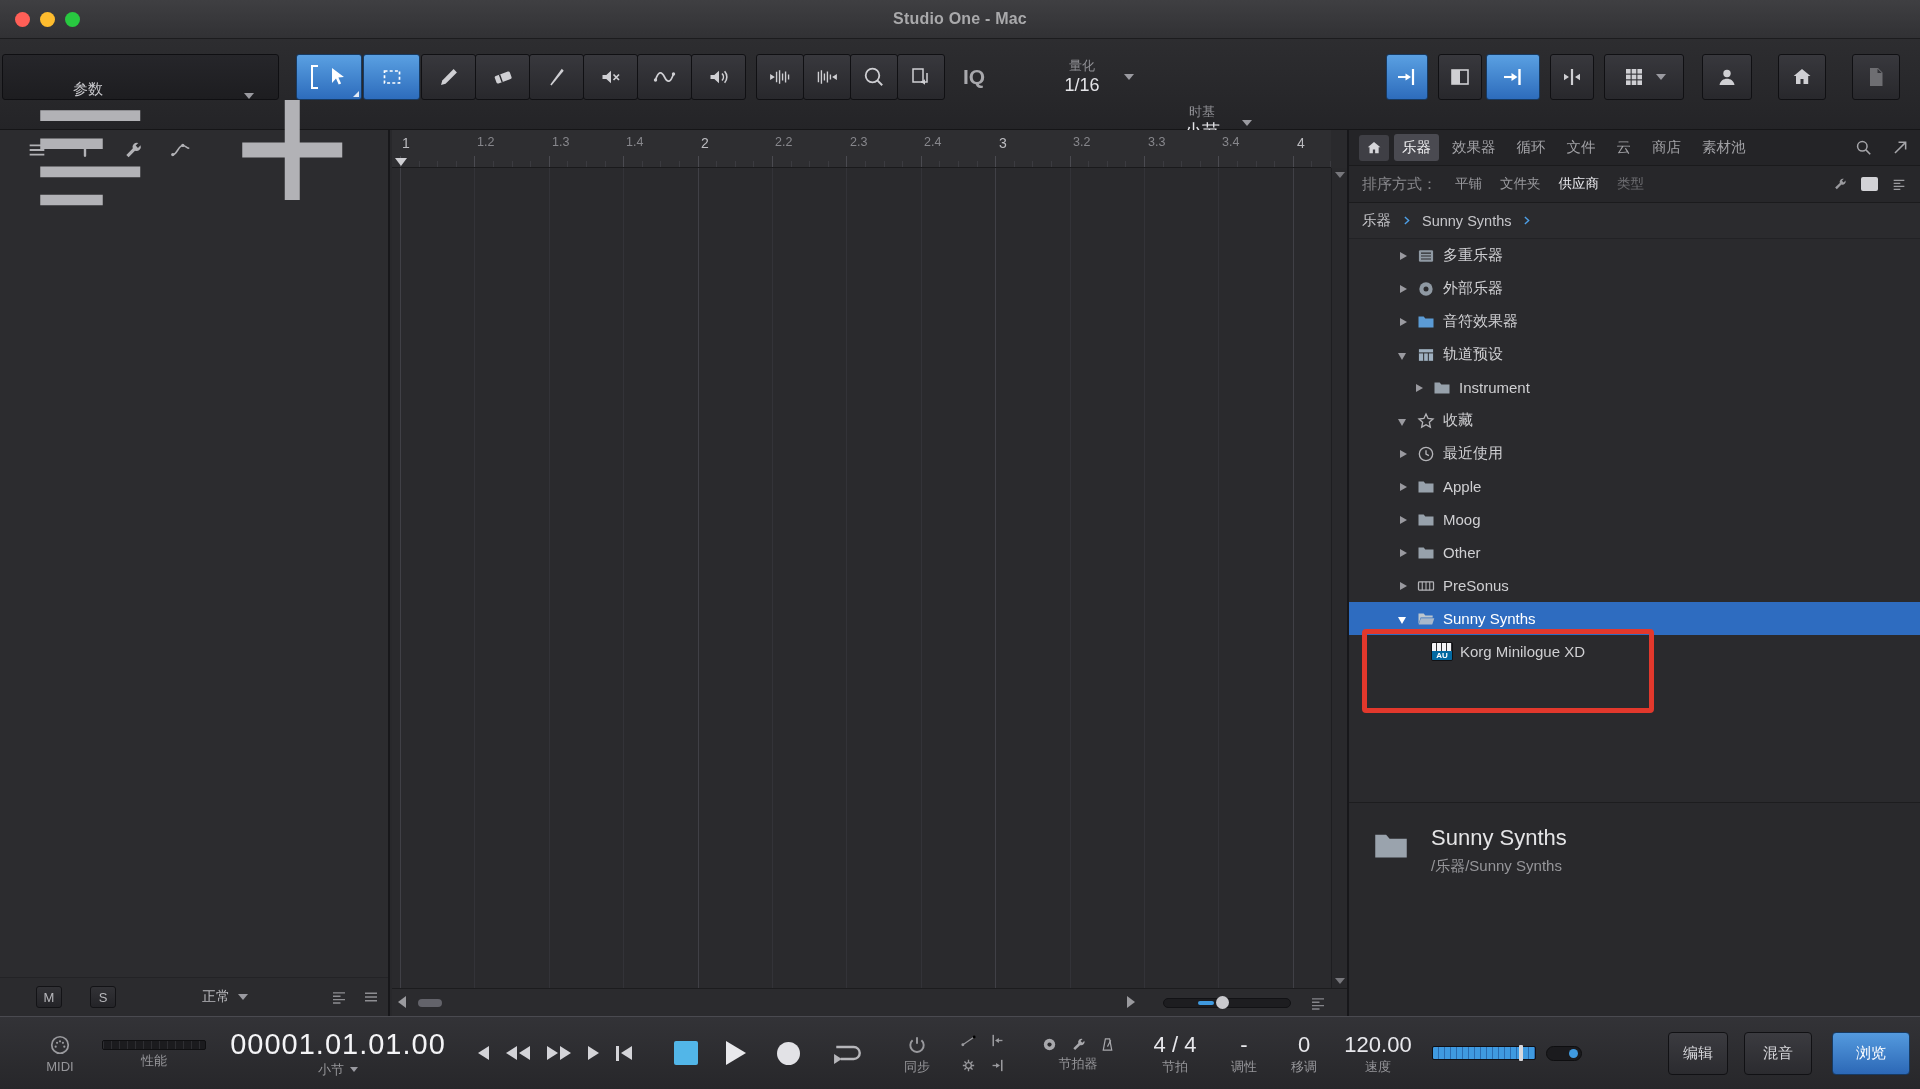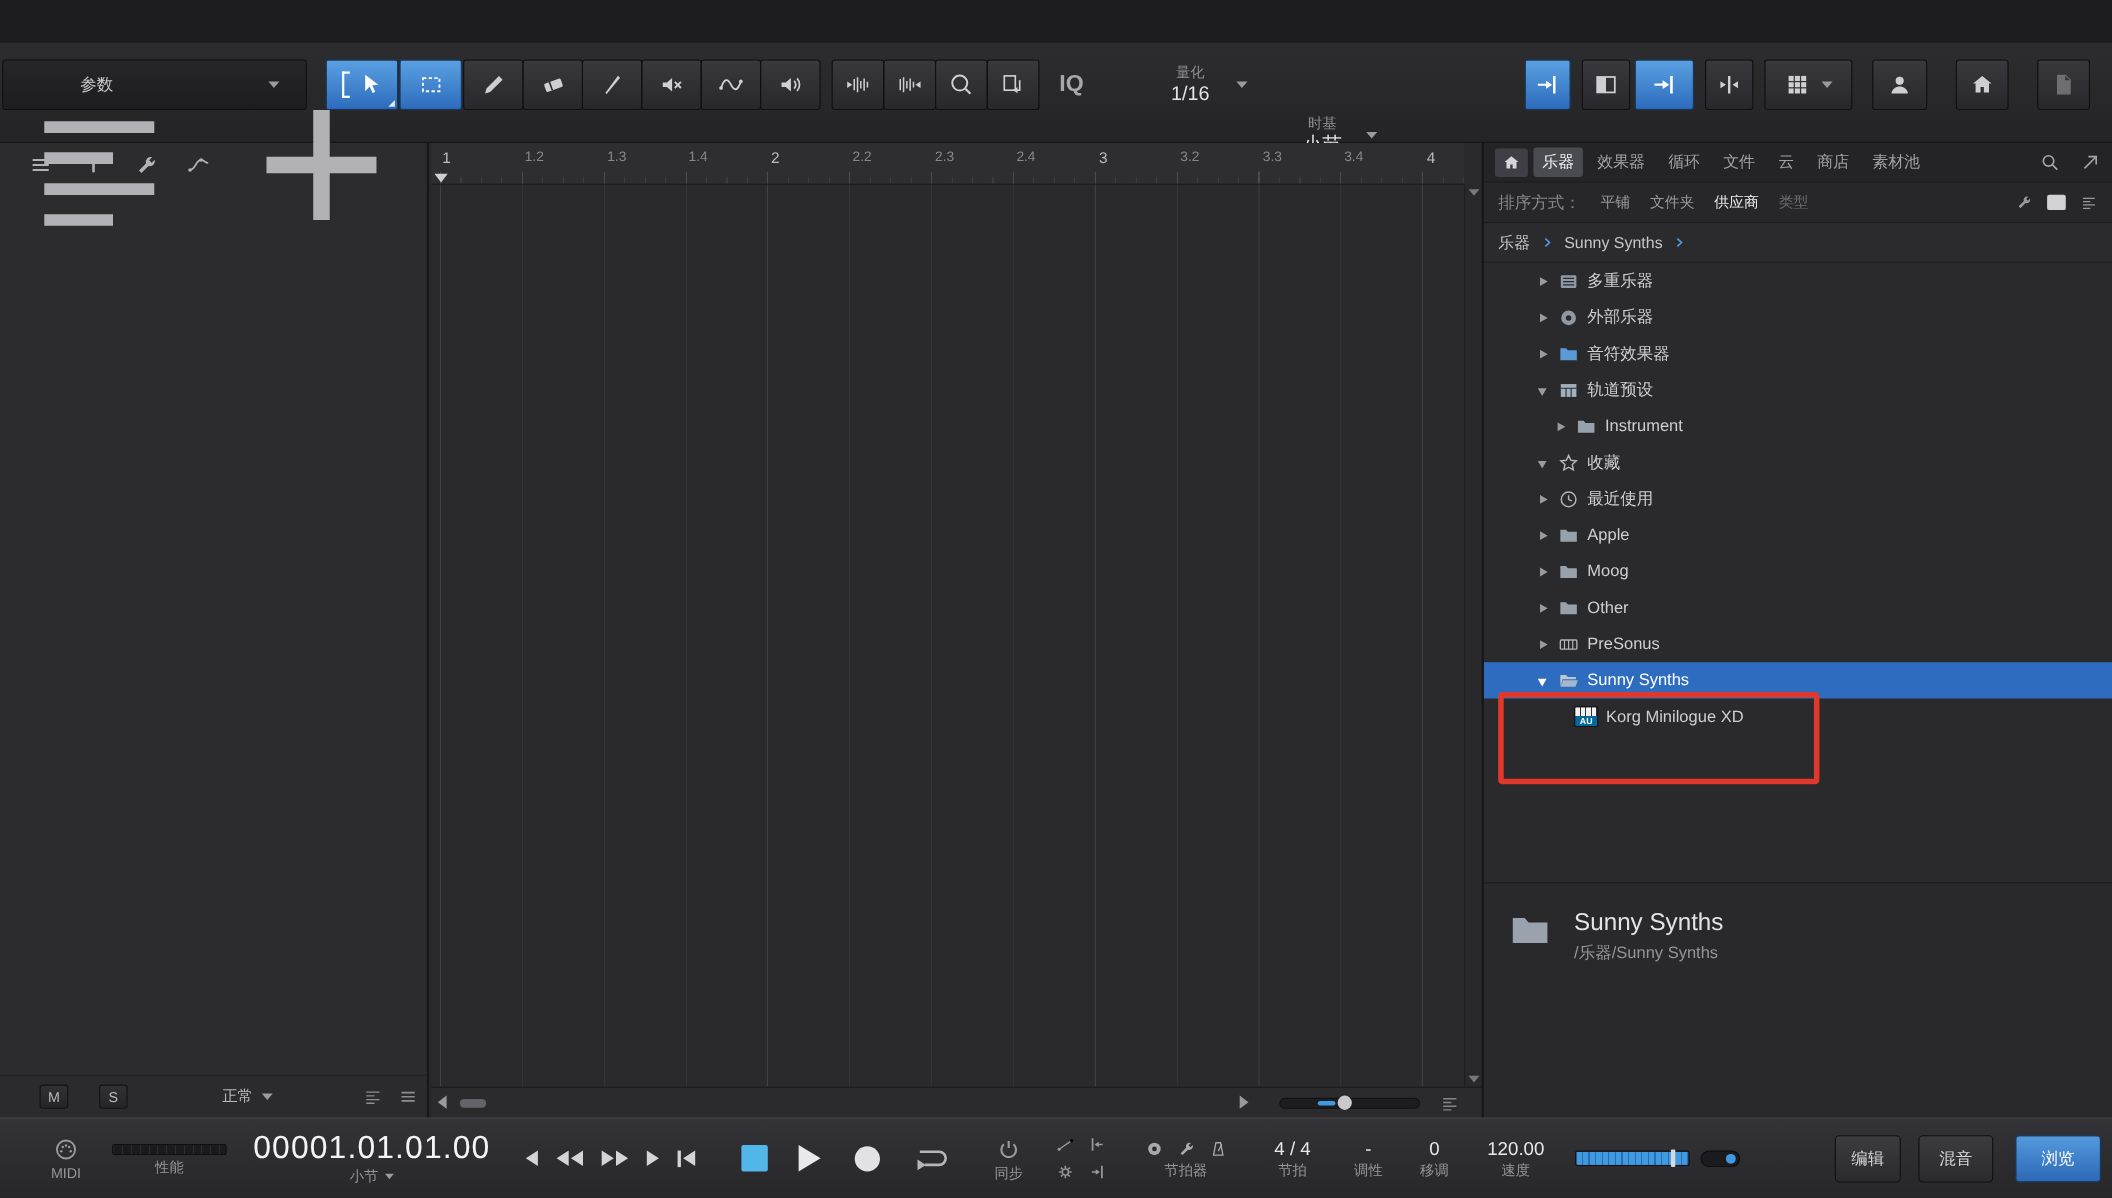--- a/index.html
+++ b/index.html
@@ -23,21 +23,21 @@
 .toolbar{position:absolute;left:0;top:39px;right:0;height:91px;
   background:linear-gradient(#2d2d30,#242427);border-bottom:1px solid #151517}
 .toolbar>*{position:absolute;top:15px;height:46px}
 .raised{background:linear-gradient(#38383d,#28282c);border:1px solid #101013;border-radius:3px;
   display:flex;align-items:center;justify-content:center;color:#cfcfd3}
 .raised.blue{background:linear-gradient(#5aa0e2,#2d6cbc);color:#fff;border-color:#173a62}
 .raised.dim{color:#6e6e72}
 .tbtn-icon{width:24px;height:24px}
 .caret{width:0;height:0;border-left:5px solid transparent;border-right:5px solid transparent;border-top:6px solid #9a9aa0;display:inline-block}
 .params-box{left:2px;width:277px;background:linear-gradient(#26262a,#1d1d20);
-  border:1px solid #0f0f12;border-radius:3px;display:flex;align-items:center;color:#c8c8cc;font-size:15px}
+  border:1px solid #0f0f12;border-radius:3px;display:flex;align-items:flex-end;color:#c8c8cc;font-size:15px}
 .params-box .plabel{margin-left:70px}
 .params-box .caret{position:absolute;right:24px}
 .dd{display:flex;flex-direction:column;align-items:center;justify-content:center;position:relative}
 .dd .dlabel{font-size:13px;color:#8f8f94;line-height:1.25}
 .dd .dvalue{font-size:18px;color:#e4e4e8;line-height:1.25}
 .dd .caret{position:absolute;right:4px;top:20px}
 .iq{display:flex;align-items:center;color:#a8a8ac;font-size:21px;font-weight:700}
 .corner::after{content:"";position:absolute;right:2px;bottom:2px;
   border-left:6px solid transparent;border-bottom:6px solid rgba(255,255,255,.85)}
 .bracket{width:7px;height:24px;border:2px solid #fff;border-right:none;margin-right:6px}
@@ -143,21 +143,21 @@
 .dbl{gap:2px}
 .bar-v{width:3px;height:15px;background:currentColor;margin-right:2px}
 .stop-sq{width:24px;height:24px;background:#52b6e8;border-radius:2px}
 .play-tri{width:0;height:0;border-top:12px solid transparent;border-bottom:12px solid transparent;border-left:20px solid #e9e9ec}
 .rec-circ{width:23px;height:23px;border-radius:50%;background:#e2e2e6}
 .loop-ic{width:38px;height:24px;color:#b6b6ba}
 .cluster{display:grid;grid-template-columns:26px 26px;grid-template-rows:22px 22px;gap:3px;align-items:center;justify-items:center;color:#9a9a9e}
 .cluster .sp{width:17px;height:17px}
 .mrow{display:flex;gap:12px;align-items:center;color:#a8a8ac}
 .mrow .sp{width:17px;height:17px}
-.tval{font-size:17px;color:#e8e8ec;line-height:1}
+.tval{font-size:22px;color:#e8e8ec;line-height:1}
 .slider{width:104px;height:14px;border:1px solid #101014;border-radius:2px;position:relative;
   background:repeating-linear-gradient(90deg,#3f9ae0 0 5px,#2a6cb0 5px 6px)}
 .slider-knob{position:absolute;left:84%;top:-2px;width:4px;height:16px;background:#d8d8dc;border-radius:1px}
 .toggle{width:36px;height:15px;border-radius:8px;background:#1b1b1e;border:1px solid #0e0e10;position:relative}
 .toggle-dot{position:absolute;right:3px;top:2.5px;width:9px;height:9px;border-radius:50%;background:#3f9ae0}
 .t-btn{position:absolute;top:15px;height:43px;border-radius:4px;border:1px solid #111114;
   background:linear-gradient(#3b3b40,#2b2b2f);color:#d6d6da;font-size:15px;display:flex;align-items:center;justify-content:center}
 .t-btn.blue{background:linear-gradient(#549ade,#2c68b6);color:#fff;border-color:#173a62}
 </style>
 </head>
@@ -355,20 +355,28 @@
         </g>
       </symbol>
 <symbol id="i-chev" viewBox="0 0 24 24">
         <path d="M9 5.5l7 6.5-7 6.5" fill="none" stroke="currentColor" stroke-width="2.6"></path>
       </symbol>
 </defs>
 </svg>
 
 <div class="app">
 
+  <div class="titlebar">
+    <div class="lights">
+      <span class="light l-red"></span>
+      <span class="light l-yellow"></span>
+      <span class="light l-green"></span>
+    </div>
+    <span class="win-title">Studio One - Mac</span>
+  </div>
 
   <div class="toolbar">
     <div class="params-box" style="left:2px;width:277px">
       <span class="plabel">参数</span>
       <span class="caret"></span>
     </div>
 
     <div class="raised blue corner" style="left:296px;width:66px">
       <span class="bracket"></span>
       <span class="icon tbtn-icon">

